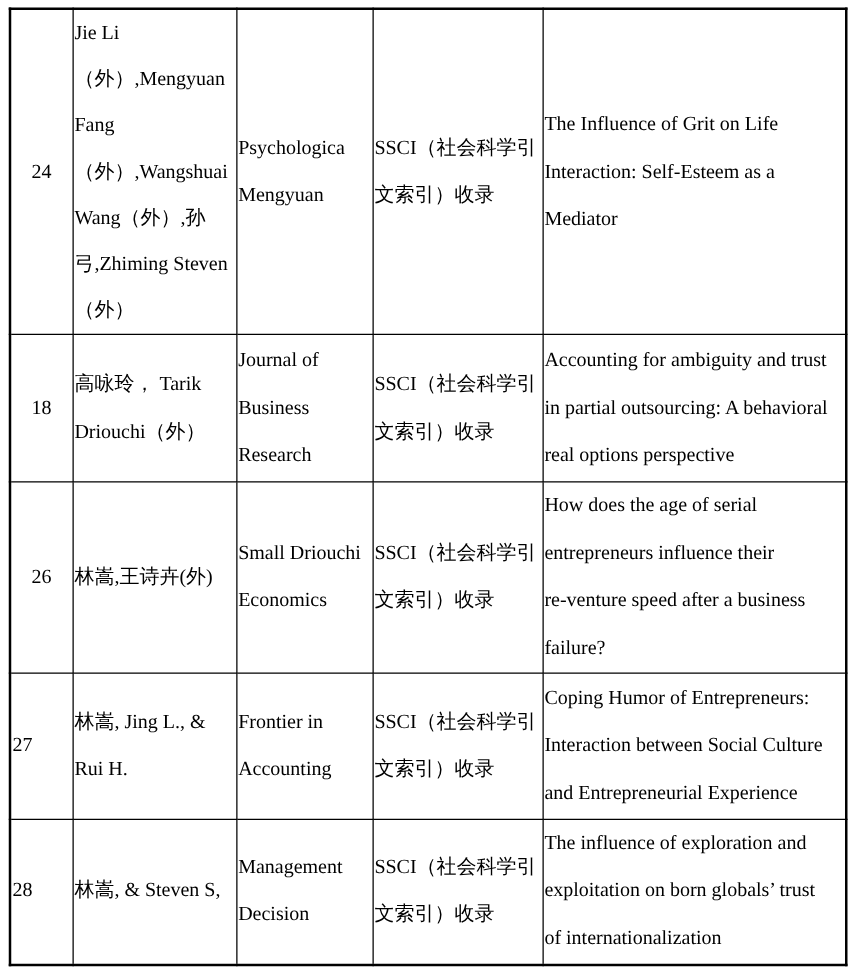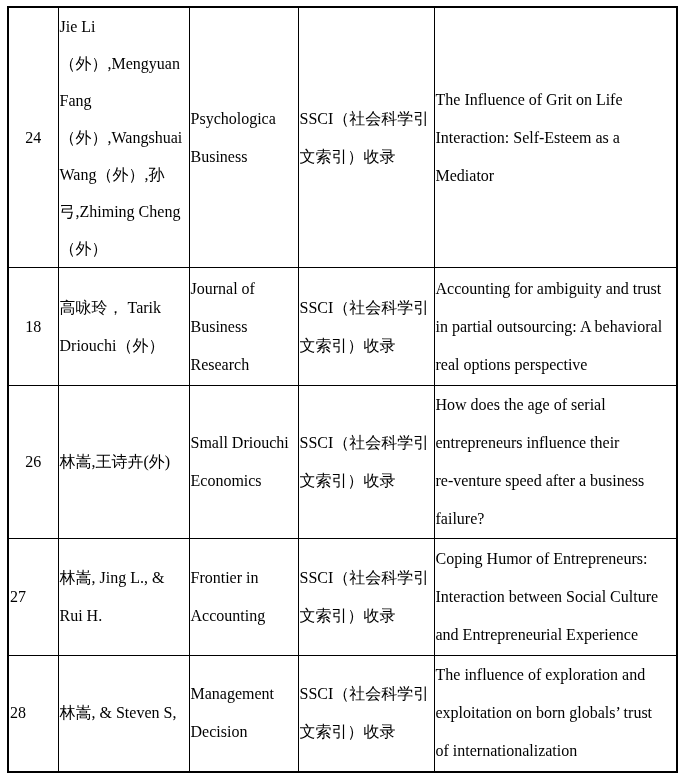--- a/index.html
+++ b/index.html
@@ -66,24 +66,24 @@
     <col class="c-title">
   </colgroup>
   <tbody>
     <tr class="r0 align-left">
       <td class="cell-no">24</td>
       <td class="cell-authors">Jie Li
 （外）,Mengyuan
 Fang
 （外）,Wangshuai
 Wang（外）,孙
-弓,Zhiming Cheng
+弓,Zhiming Steven
 （外）</td>
       <td class="cell-journal">Psychologica
-Business</td>
+Mengyuan</td>
       <td class="cell-index">SSCI（社会科学引
 文索引）收录</td>
       <td class="cell-title">The Influence of Grit on Life
 Interaction: Self-Esteem as a
 Mediator</td>
     </tr>
     <tr class="r1 align-left">
       <td class="cell-no">18</td>
       <td class="cell-authors">高咏玲， Tarik
 Driouchi（外）</td>

